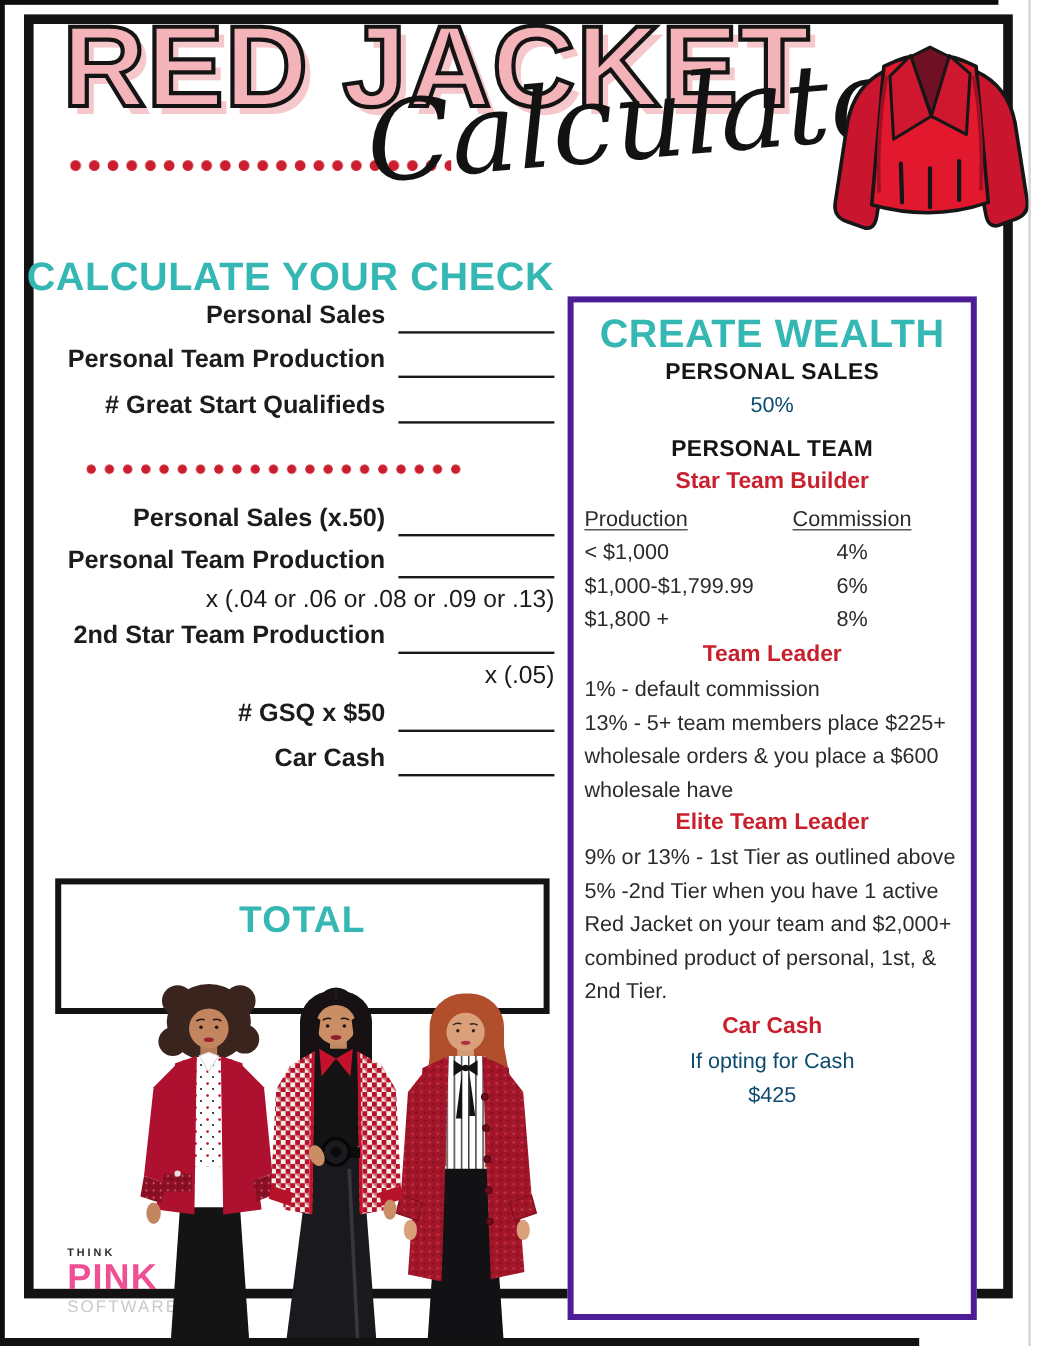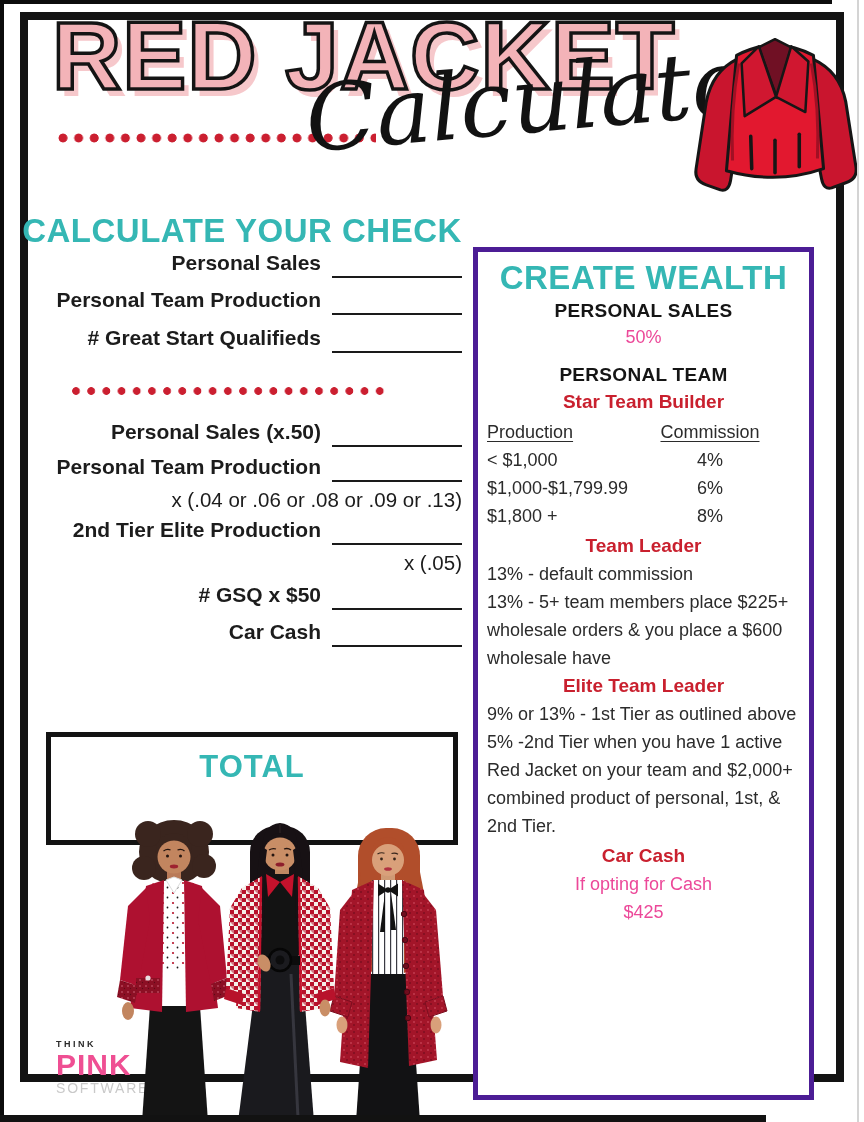--- a/index.html
+++ b/index.html
@@ -34,21 +34,21 @@
 
   
   .total-box{position:absolute;left:46px;top:732px;width:412px;height:113px;border:5px solid #131313;box-sizing:border-box;z-index:2;}
   .total-label{margin-top:12px;text-align:center;font-size:31px;font-weight:bold;letter-spacing:1px;color:#35b7b4;}
 
   
   .wealth-box{position:absolute;left:473px;top:205px;width:341px;height:853px;border:5px solid #4c1d95;box-sizing:border-box;background:#ffffff;z-index:2;padding:8px 9px 0 9px;margin-top:42px;}
   .wealth-heading{text-align:center;font-size:33px;line-height:36px;font-weight:bold;letter-spacing:.5px;color:#35b7b4;}
   .w-sub{text-align:center;font-size:19px;line-height:26px;font-weight:bold;letter-spacing:.3px;color:#151515;margin-top:2px;}
   .w-sub.mt{margin-top:12px;}
-  .w-center{text-align:center;font-size:18px;line-height:26px;color:#ec4899;}
+  .w-center{text-align:center;font-size:18px;line-height:26px;color:#0c4a6e;}
   .w-red{text-align:center;font-size:19px;line-height:28px;font-weight:bold;color:#c9202e;margin-top:2px;}
   .w-table{width:278px;margin-top:2px;}
   .w-trow{display:flex;font-size:18px;line-height:28px;color:#2b2b2b;}
   .w-tcell-l{flex:1;text-align:left;}
   .w-tcell-r{width:110px;text-align:center;}
   .w-thead .w-tcell-l,.w-thead .w-tcell-r{text-decoration:underline;text-underline-offset:3px;}
   .w-line{font-size:18px;line-height:28px;color:#2b2b2b;text-align:left;}
 
   
   .logo{position:absolute;left:56px;top:1040px;z-index:5;line-height:1;}
@@ -111,21 +111,21 @@
   </div>
   <div class="field-row" style="top:450px">
     <span class="field-label">Personal Team Production</span>
     <span class="field-line"></span>
   </div>
   <div class="field-row no-line light" style="top:483px">
     <span class="field-label">x (.04 or .06 or .08 or .09 or .13)</span>
 
   </div>
   <div class="field-row" style="top:513px">
-    <span class="field-label">2nd Tier Elite Production</span>
+    <span class="field-label">2nd Star Team Production</span>
     <span class="field-line"></span>
   </div>
   <div class="field-row no-line light" style="top:546px">
     <span class="field-label">x (.05)</span>
 
   </div>
   <div class="field-row" style="top:578px">
     <span class="field-label"># GSQ x $50</span>
     <span class="field-line"></span>
   </div>
@@ -158,21 +158,21 @@
         <span class="w-tcell-l">$1,000-$1,799.99</span>
         <span class="w-tcell-r">6%</span>
       </div>
       <div class="w-trow">
         <span class="w-tcell-l">$1,800 +</span>
         <span class="w-tcell-r">8%</span>
       </div>
     </div>
 
     <div class="w-red">Team Leader</div>
-    <div class="w-line">13% - default commission</div>
+    <div class="w-line">1% - default commission</div>
     <div class="w-line">13% - 5+ team members place $225+</div>
     <div class="w-line">wholesale orders &amp; you place a $600</div>
     <div class="w-line">wholesale have</div>
 
     <div class="w-red" style="margin-top:0">Elite Team Leader</div>
     <div class="w-line">9% or 13% - 1st Tier as outlined above</div>
     <div class="w-line">5% -2nd Tier when you have 1 active</div>
     <div class="w-line">Red Jacket on your team and $2,000+</div>
     <div class="w-line">combined product of personal, 1st, &amp;</div>
     <div class="w-line">2nd Tier.</div>

